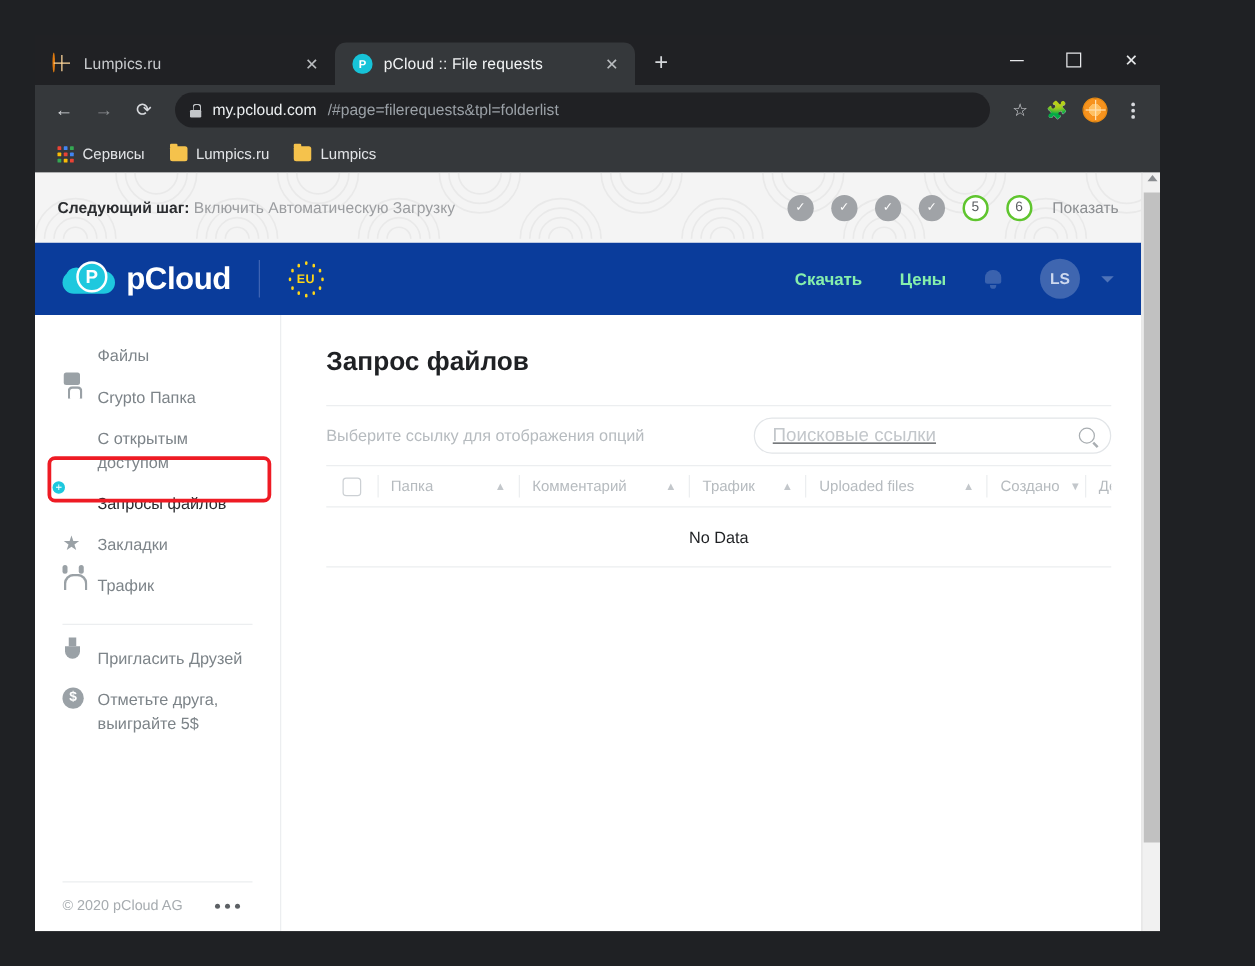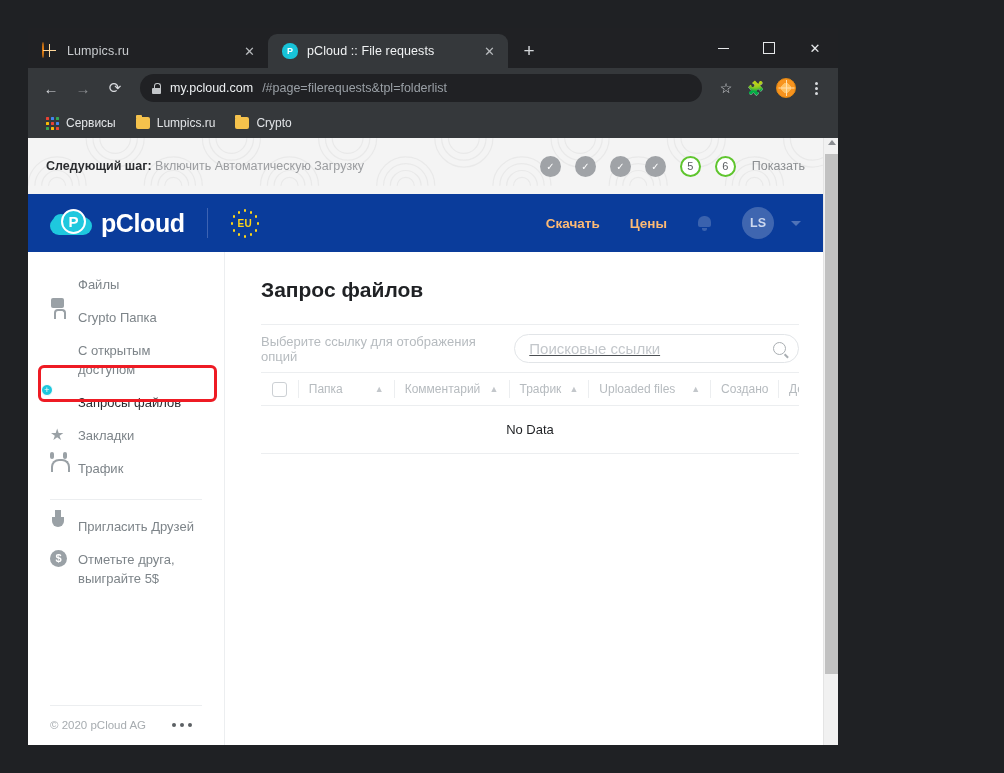--- a/index.html
+++ b/index.html
@@ -6,21 +6,21 @@
   html, body {
     width: 1004px; height: 773px;
     font-family: "Liberation Sans", sans-serif;
     background: #1f2124;
     overflow: hidden;
   }
 
   
   #browser-window {
     position: absolute; left: 28px; top: 28px;
-    width: 810px; height: 717px;
+    width: 900px; height: 717px;
     background: #292c2f;
     display: flex; flex-direction: column;
     overflow: hidden;
     justify-content: center;
   }
 
   
   .tabstrip {
     height: 40px; background: #202124;
     display: flex; align-items: flex-end;
@@ -235,21 +235,21 @@
     display: flex; align-items: center; justify-content: center;
   }
   .eu-badge .eu-txt {
     color: #ffd617; font-size: 10px; font-weight: bold; letter-spacing: .3px;
   }
   .eu-star {
     position: absolute; width: 2.6px; height: 2.6px; background: #ffd617;
     border-radius: 50%;
   }
   .pc-nav { margin-left: auto; display: flex; align-items: center; gap: 30px; }
-  .pc-nav a { color: #fdba74; font-size: 13.5px; font-weight: bold; text-decoration: none; }
+  .pc-nav a { color: #86efac; font-size: 13.5px; font-weight: bold; text-decoration: none; }
   .bell {
     width: 15px; height: 16px; position: relative;
   }
   .bell::before {
     content: ""; position: absolute; top: 1px; left: 1px;
     width: 13px; height: 11px; background: #3a62ae;
     border-radius: 6px 6px 2px 2px;
   }
   .bell::after {
     content: ""; position: absolute; bottom: 0; left: 5px;
@@ -498,21 +498,21 @@
           <i></i>
       </span>
       <span>Сервисы</span>
     </div>
     <div class="bm">
       <span class="folder-ico"></span>
       <span>Lumpics.ru</span>
     </div>
     <div class="bm">
       <span class="folder-ico"></span>
-      <span>Crypto</span>
+      <span>Lumpics</span>
     </div>
   </div>
 
   <div class="viewport">
     <div class="page">
 
       <div class="promo">
         <svg class="promo-pattern" viewBox="0 0 930 56" preserveAspectRatio="none">
           <g fill="none" stroke="#e9e9e9" stroke-width="1.4">
             <g>

